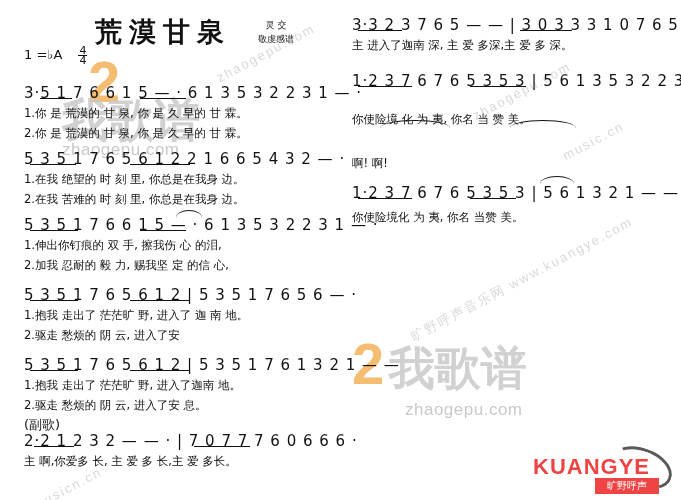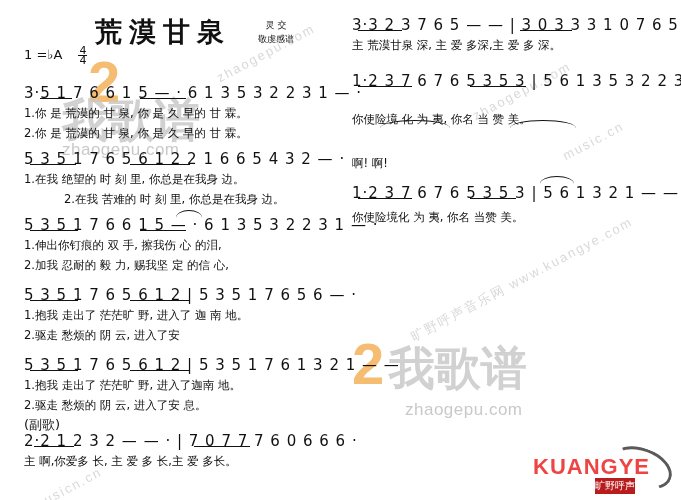--- a/index.html
+++ b/index.html
@@ -145,22 +145,22 @@
     font-weight: bold;
     color: #ef4444;
     letter-spacing: 1px;
   }
   .footer-logo .sub-cn {
     position: absolute;
     left: 62px;
     top: 30px;
     font-size: 10px;
     color: #fff;
-    background: #b91c1c;
-    padding: 1px 0;
+    background: #ef4444;
+    padding: 1px 12px;
     font-family: "DejaVu Sans", sans-serif;
   }
   .footer-logo .arc {
     position: absolute;
     right: 0;
     top: 0;
     width: 58px;
     height: 34px;
     border: 3px solid #5a5a5a;
     border-radius: 50%;
@@ -210,21 +210,21 @@
   <div class="mline" style="left:24px; top:84px;">3·5 1 7 6 6 1 5 — · 6 1 3 5 3 2 2 3 1 — ·</div>
   <div class="beam" style="left:40px; top:98px; width:32px;"></div>
   <div class="beam" style="left:140px; top:98px; width:46px;"></div>
   <div class="lyric" style="left:24px; top:106px;">1.你 是 荒漠的 甘 泉,        你 是 久 早的 甘  霖。</div>
   <div class="lyric" style="left:24px; top:126px;">2.你 是 荒漠的 甘 泉,        你 是 久 早的 甘  霖。</div>
 
   <div class="mline" style="left:24px; top:150px;">5 3 5 1 7 6 5 6 1 2 2 1 6 6 5 4 3 2 — ·</div>
   <div class="beam" style="left:30px; top:164px; width:46px;"></div>
   <div class="beam" style="left:130px; top:164px; width:60px;"></div>
   <div class="lyric" style="left:24px; top:172px;">1.在我 绝望的 时 刻 里,    你总是在我身  边。</div>
-  <div class="lyric" style="left:24px; top:192px;margin-left:40px;">2.在我 苦难的 时 刻 里,    你总是在我身  边。</div>
+  <div class="lyric" style="left:24px; top:192px;">2.在我 苦难的 时 刻 里,    你总是在我身  边。</div>
 
   <div class="mline" style="left:24px; top:216px;">5 3 5 1 7 6 6 1 5 — · 6 1 3 5 3 2 2 3 1 — ·</div>
   <div class="beam" style="left:30px; top:230px; width:48px;"></div>
   <div class="beam" style="left:140px; top:230px; width:46px;"></div>
   <div class="slur" style="left:176px; top:210px; width:26px;"></div>
   <div class="lyric" style="left:24px; top:238px;">1.伸出你钉痕的 双 手,      擦我伤 心 的泪,</div>
   <div class="lyric" style="left:24px; top:258px;">2.加我  忍耐的 毅 力,      赐我坚 定 的信 心,</div>
 
   <div class="mline" style="left:24px; top:286px;">5 3 5 1 7 6 5 6 1 2 | 5 3 5 1 7 6 5 6 — ·</div>
   <div class="beam" style="left:30px; top:300px; width:48px;"></div>
@@ -240,21 +240,21 @@
   <div class="sub" style="left:24px; top:416px;">(副歌)</div>
 
   <div class="mline" style="left:24px; top:432px;">2·2 1 2 3 2 — — · | 7 0 7 7 7 6 0 6 6 6 ·</div>
   <div class="beam" style="left:34px; top:446px; width:40px;"></div>
   <div class="beam" style="left:194px; top:446px; width:56px;"></div>
   <div class="lyric" style="left:24px; top:454px;">主 啊,你爱多 长,       主  爱 多 长,主  爱 多长。</div>
 
   <div class="mline" style="left:352px; top:16px;">3·3 2 3 7 6 5 — — | 3 0 3 3 3 1 0 7 6 5 6 ·</div>
   <div class="beam" style="left:358px; top:30px; width:44px;"></div>
   <div class="beam" style="left:520px; top:30px; width:52px;"></div>
-  <div class="lyric" style="left:352px; top:38px;">主 荒漠甘泉  深,      主  爱 多深,主 爱 多  深。</div>
+  <div class="lyric" style="left:352px; top:38px;">主 进入了迦南  深,      主  爱 多深,主 爱 多  深。</div>
 
   <div class="mline" style="left:352px; top:72px;">1·2 3 7 6 7 6 5 3 5 3 | 5 6 1 3 5 3 2 2 3 1 — ·</div>
   <div class="beam" style="left:358px; top:86px; width:54px;"></div>
   <div class="beam" style="left:470px; top:86px; width:56px;"></div>
   <div class="lyric" style="left:352px; top:112px;">你使险境 化  为  夷,   你名 当 赞  美。</div>
 
   <div class="slur" style="left:380px; top:120px; width:70px;"></div>
   <div class="slur" style="left:510px; top:120px; width:66px;"></div>
   <div class="lyric" style="left:352px; top:156px;">啊!                    啊!</div>
 

